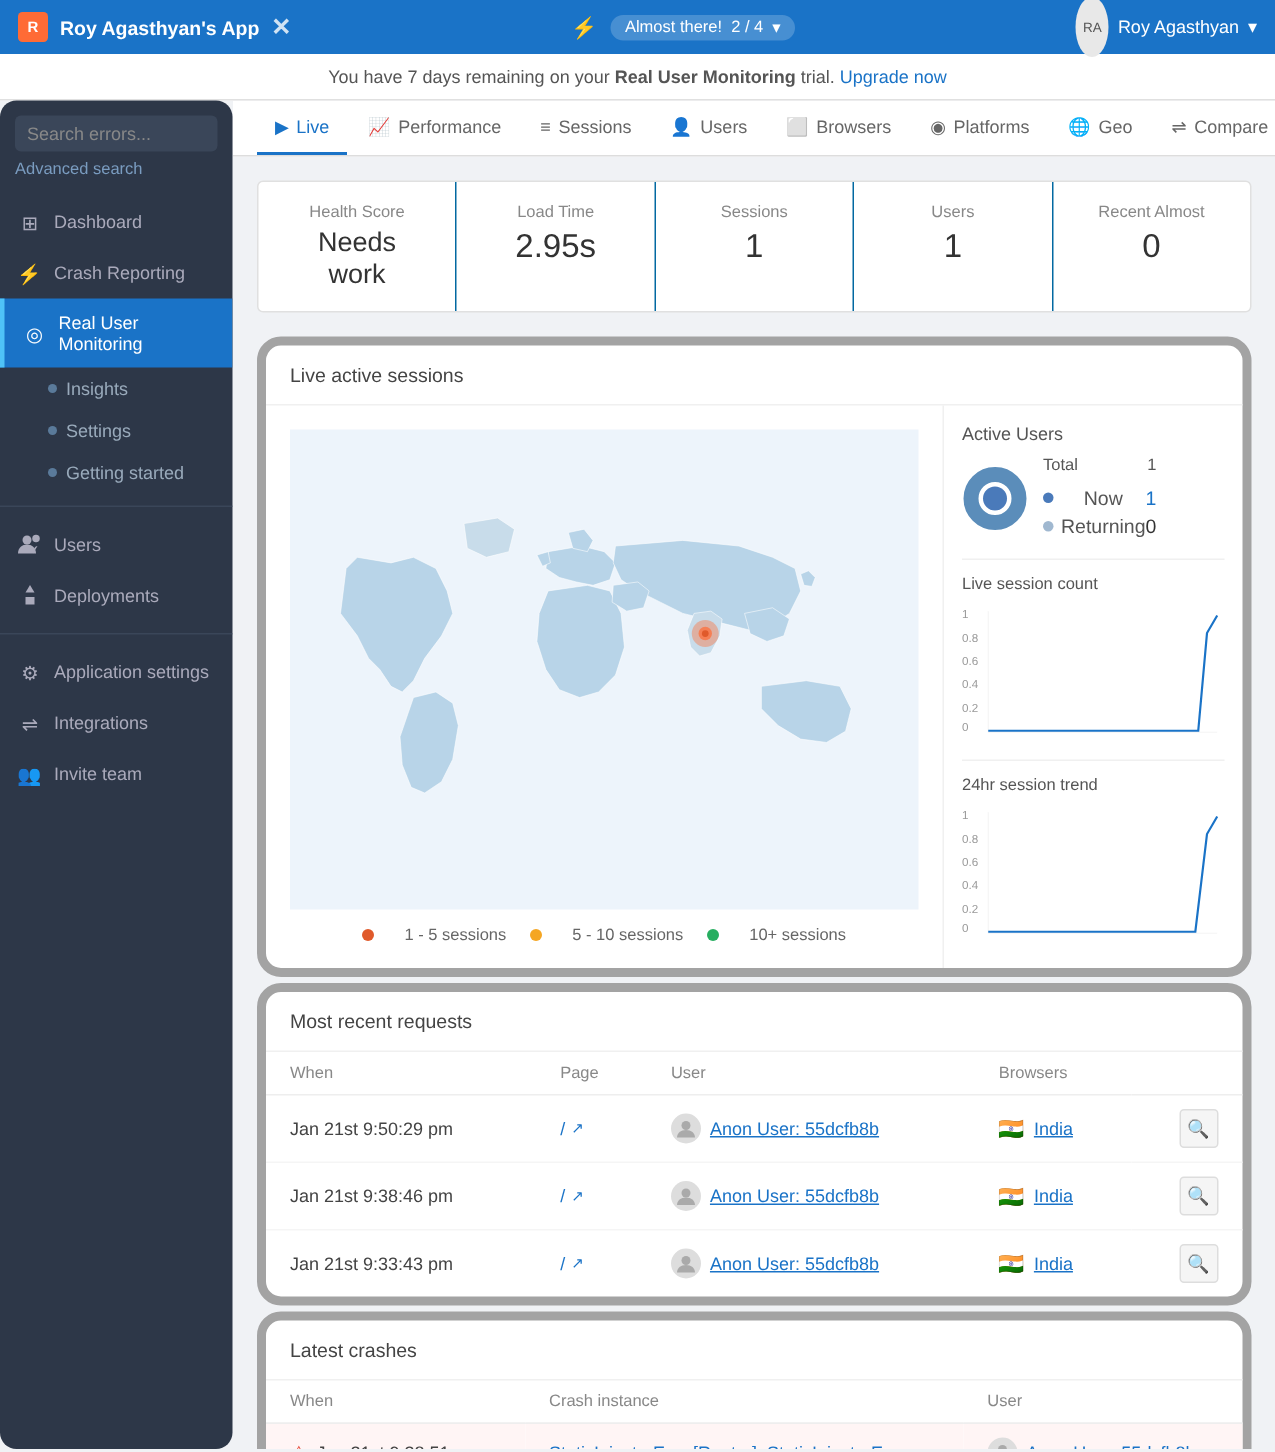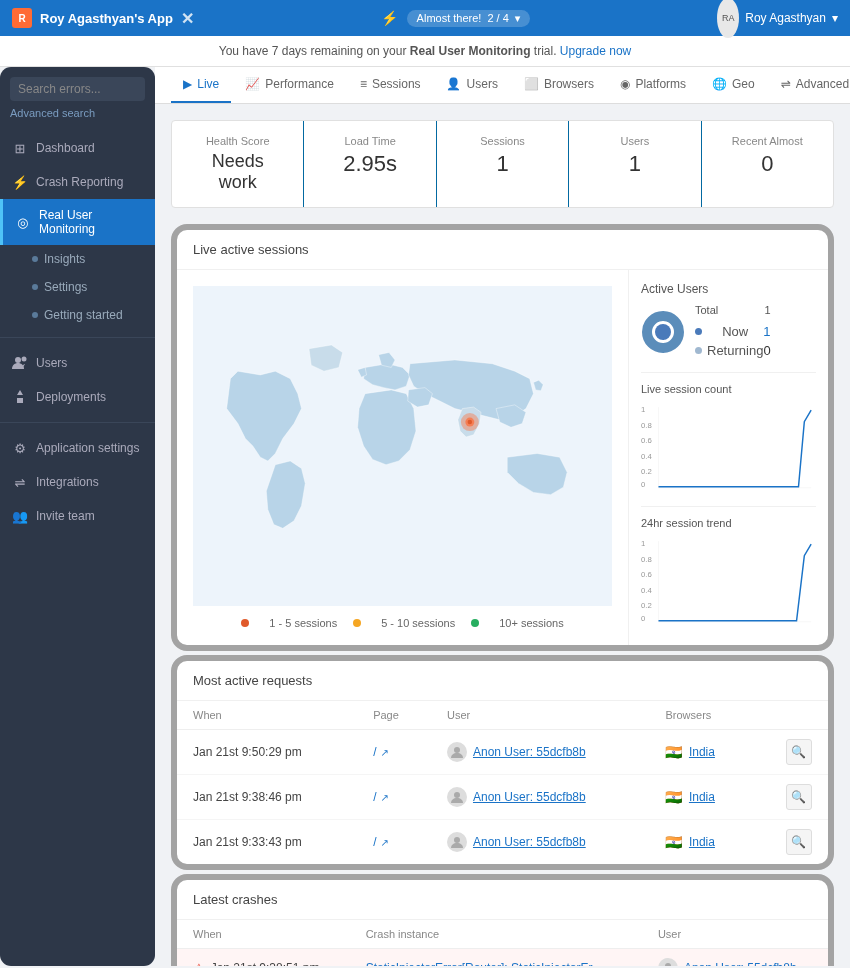--- a/index.html
+++ b/index.html
@@ -238,21 +238,21 @@
       <div class="nav-tab">
         <span>◉</span>
         <span>Platforms</span>
       </div>
       <div class="nav-tab">
         <span>🌐</span>
         <span>Geo</span>
       </div>
       <div class="nav-tab">
         <span>⇌</span>
-        <span>Advanced</span>
+        <span>Compare</span>
       </div>
 
     </div>
 
     <div class="content">
 
       <div class="stats-row">
         <div class="stat-item">
           <div class="stat-label">Health Score</div>
           <div class="stat-value needs-work">Needs work</div>
@@ -386,21 +386,21 @@
                 <line x1="18" y1="5" x2="18" y2="88" stroke="#eee" stroke-width="0.5"></line>
                 <line x1="18" y1="88" x2="175" y2="88" stroke="#eee" stroke-width="0.5"></line>
                 <polyline points="18,87 80,87 120,87 150,87 160,87 168,20 175,8" fill="none" stroke="#1a73c7" stroke-width="1.5"></polyline>
               </svg>
             </div>
           </div>
         </div>
       </div>
 
       <div class="section table-section">
-        <div class="section-header">Most active requests</div>
+        <div class="section-header">Most recent requests</div>
         <table>
           <thead>
             <tr>
               <th>When</th>
               <th>Page</th>
               <th>User</th>
               <th>Browsers</th>
               <th></th>
             </tr>
           </thead>

